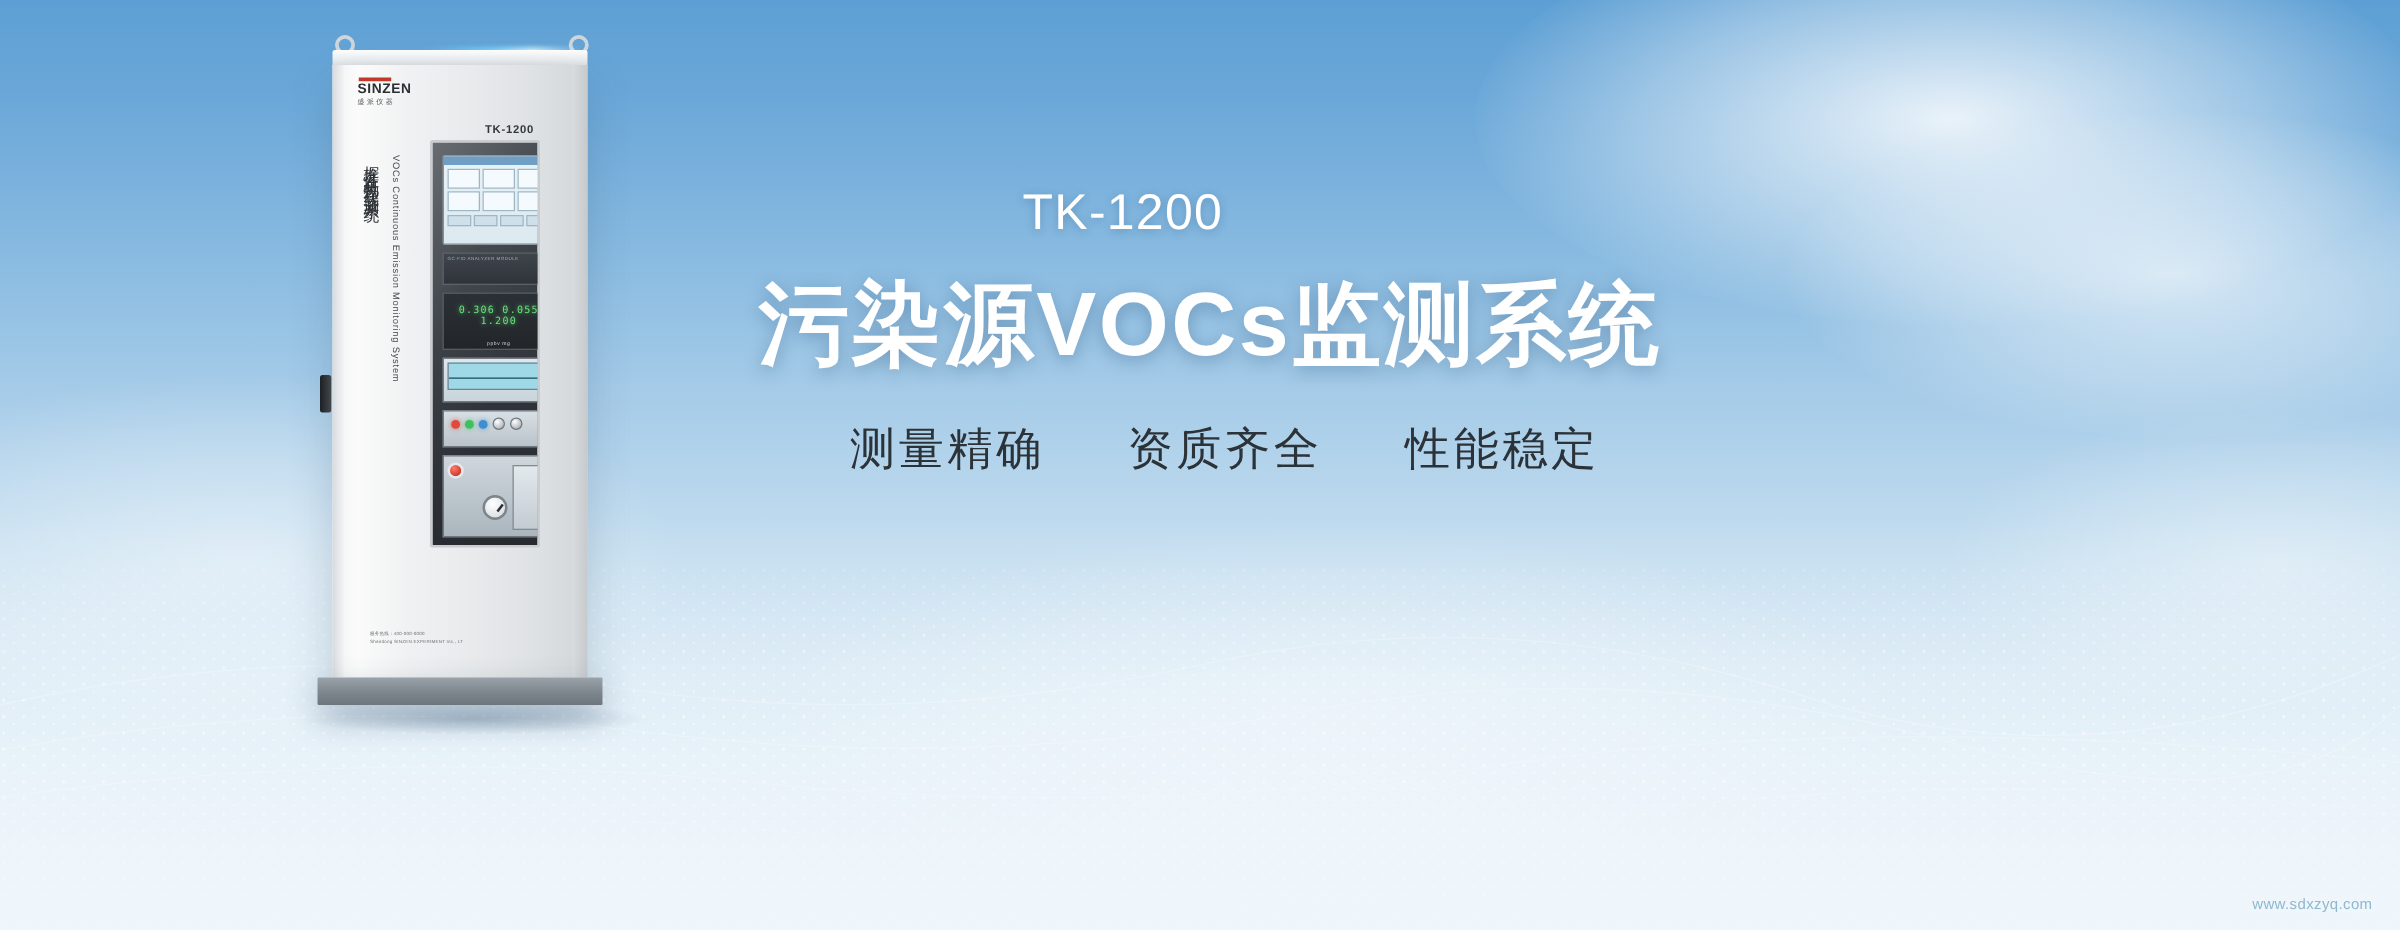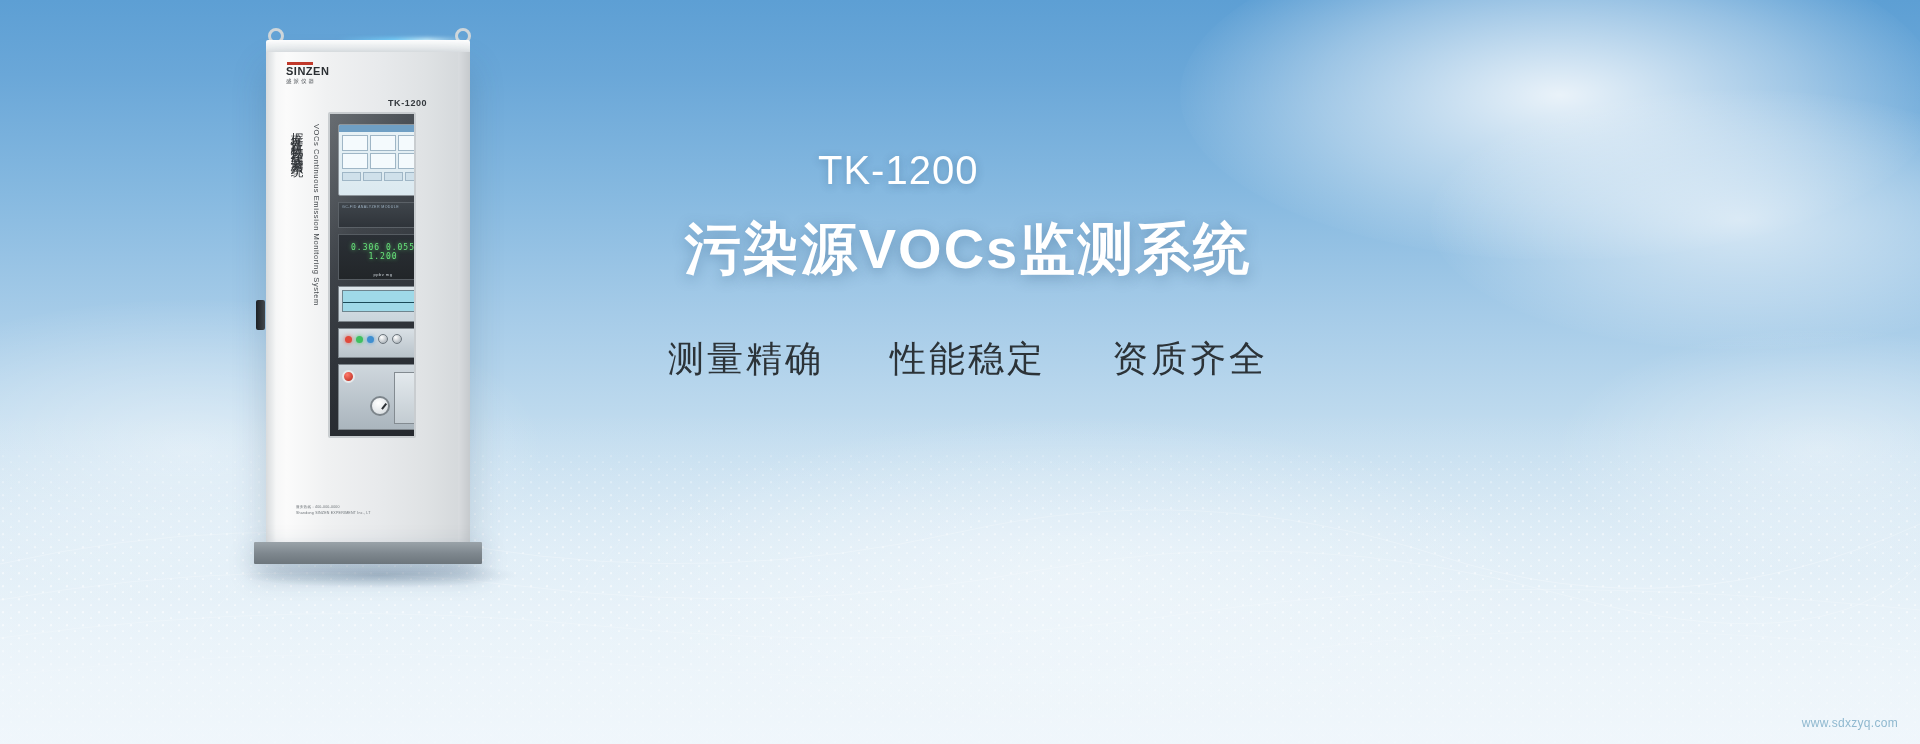--- a/index.html
+++ b/index.html
@@ -100,21 +100,21 @@
     font-size:12.5px; letter-spacing:3px; color:#2e3236; font-weight:500;
   }
   .vtext-en {
     position:absolute; left:72px; top:110px; height:282px;
     writing-mode:vertical-rl; text-orientation:mixed;
     font-size:7.5px; letter-spacing:.6px; color:#45494d;
   }
 
   
   .window {
-    position:absolute; left:88px; top:98px; width:88px; height:326px;
+    position:absolute; left:104px; top:98px; width:88px; height:326px;
     background:linear-gradient(155deg,#4b5157 0%,#3b4046 35%,#2e3238 70%,#26292e 100%);
     border:2px solid #c9cdd0;
     border-radius:2px;
     overflow:hidden;
   }
   .win-sheen {
     position:absolute; left:0; top:0; width:112px; height:326px;
     background:linear-gradient(115deg, rgba(255,255,255,.16) 0%, rgba(255,255,255,.03) 30%, rgba(255,255,255,0) 55%);
   }
 
@@ -222,26 +222,26 @@
   
   .copy { position:absolute; left:548px; top:0; width:1320px; height:744px; }
 
   .model-label {
     position:absolute; left:270px; top:148px;
     font-size:40px; font-weight:400; color:#ffffff; letter-spacing:1px;
     text-shadow:0 2px 8px rgba(30,70,110,.32);
   }
   .headline {
     position:absolute; left:0px; top:212px; width:840px; text-align:center;
-    font-size:56px; font-weight:700; color:#ffffff; letter-spacing:2px;
+    font-size:72px; font-weight:700; color:#ffffff; letter-spacing:2px;
     text-shadow:0 3px 14px rgba(30,70,110,.35);
     white-space:nowrap;
   }
   .features {
-    position:absolute; left:0px; top:335px; width:840px;
+    position:absolute; left:12px; top:335px; width:840px;
     display:flex; justify-content:center; gap:66px;
     font-size:36px; color:#2c3338; letter-spacing:3px; font-weight:400;
   }
 
   .watermark {
     position:absolute; right:22px; bottom:14px;
     font-size:12px; color:#8fb8cf; letter-spacing:.3px;
   }
 </style>
 </head>
@@ -377,19 +377,19 @@
 
     <div class="cab-base"></div>
     <div class="cab-shadow"></div>
   </div>
 
   <div class="copy">
     <div class="model-label">TK-1200</div>
     <div class="headline">污染源VOCs监测系统</div>
     <div class="features">
       <span>测量精确</span>
+      <span>资质齐全</span>
       <span>性能稳定</span>
-      <span>资质齐全</span>
     </div>
   </div>
 
   <div class="watermark">www.sdxzyq.com</div>
 </div>
 
 </body></html>

